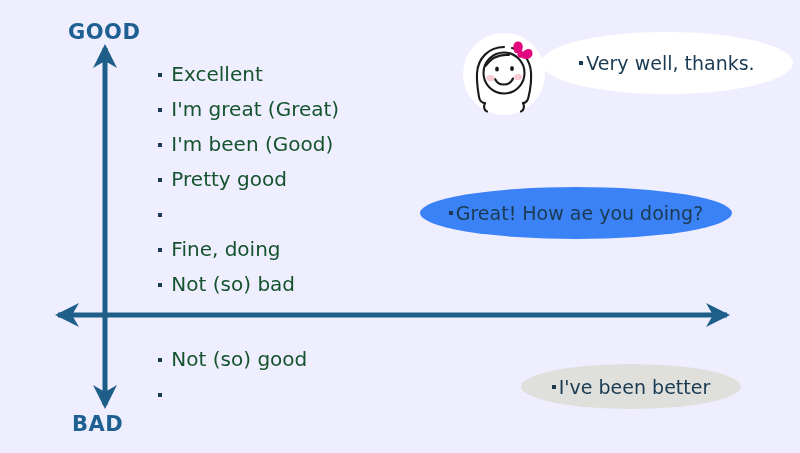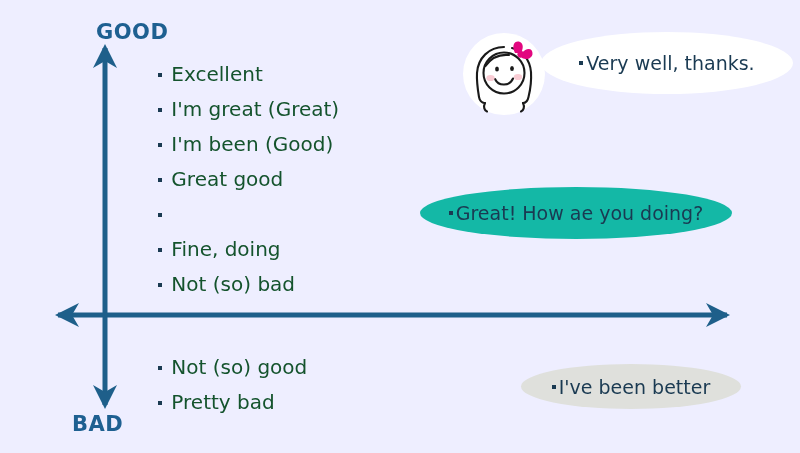--- a/index.html
+++ b/index.html
@@ -32,21 +32,21 @@
 
   
   .axis-label {
     position: absolute;
     font-weight: bold;
     font-size: 21px;
     letter-spacing: 0.5px;
     color: #1e6091;
     white-space: nowrap;
   }
-  #label-good { left: 68px; top: 20px; margin-left: 28px; }
+  #label-good { left: 68px; top: 20px; }
   #label-bad  { left: 72px; top: 412px; }
 
   
   .resp-list {
     position: absolute;
     list-style: none;
     margin: 0;
     padding: 0;
     color: #14532d;
     font-size: 20px;
@@ -58,21 +58,21 @@
   }
   .resp-list li .dot {
     display: inline-block;
     vertical-align: 0.18em;
     width: 4px;
     height: 4px;
     margin-right: 3px;
     background: #1a3a52;
   }
   #list-good { left: 158px; top: 57px; }
-  #list-bad  { left: 158px; top: 342px; margin-top: 8px; }
+  #list-bad  { left: 158px; top: 342px; }
 
   
   .bubble {
     position: absolute;
     display: flex;
     align-items: center;
     justify-content: center;
     border-radius: 50%;
     color: #1a3a52;
     font-size: 19px;
@@ -87,21 +87,21 @@
     background: #1a3a52;
   }
   #bubble-very-well {
     left: 541px; top: 32px;
     width: 252px; height: 62px;
     background: #ffffff;
   }
   #bubble-great-how {
     left: 420px; top: 187px;
     width: 312px; height: 52px;
-    background: #14b8a6;
+    background: #3b82f6;
   }
   #bubble-been-better {
     left: 521px; top: 364px;
     width: 220px; height: 45px;
     background: #dfe0dc;
     text-align: right;
   }
 
   
   #avatar {
@@ -157,21 +157,21 @@
     <li>
       <span class="dot"></span>
       <span>I'm great (Great)</span>
     </li>
     <li>
       <span class="dot"></span>
       <span>I'm been (Good)</span>
     </li>
     <li>
       <span class="dot"></span>
-      <span>Great good</span>
+      <span>Pretty good</span>
     </li>
     <li>
       <span class="dot"></span>
     </li>
     <li>
       <span class="dot"></span>
       <span>Fine, doing</span>
     </li>
     <li>
       <span class="dot"></span>
@@ -179,21 +179,20 @@
     </li>
   </ul>
 
   <ul class="resp-list" id="list-bad">
     <li>
       <span class="dot"></span>
       <span>Not (so) good</span>
     </li>
     <li>
       <span class="dot"></span>
-      <span>Pretty bad</span>
     </li>
   </ul>
 
   <div id="avatar">
     <div class="disc"></div>
     <svg viewBox="0 0 82 82">
       <g fill="none" stroke="#1a1a1a" stroke-width="2.1" stroke-linecap="round" stroke-linejoin="round">
 
         <path d="M41 14 C26 14 15 25 14 40 C13.5 49 15 58 16 64 C16.6 67.5 19 70 21.5 70"></path>
 

